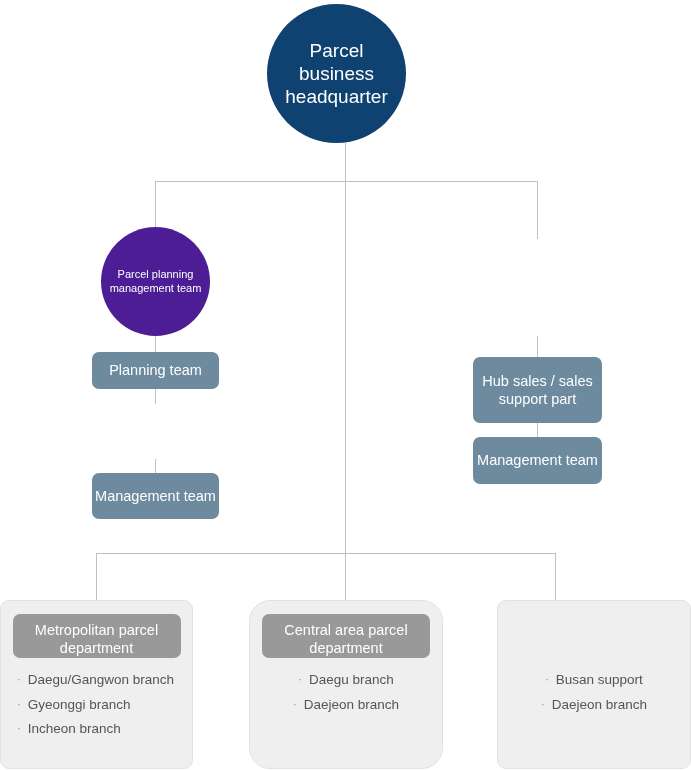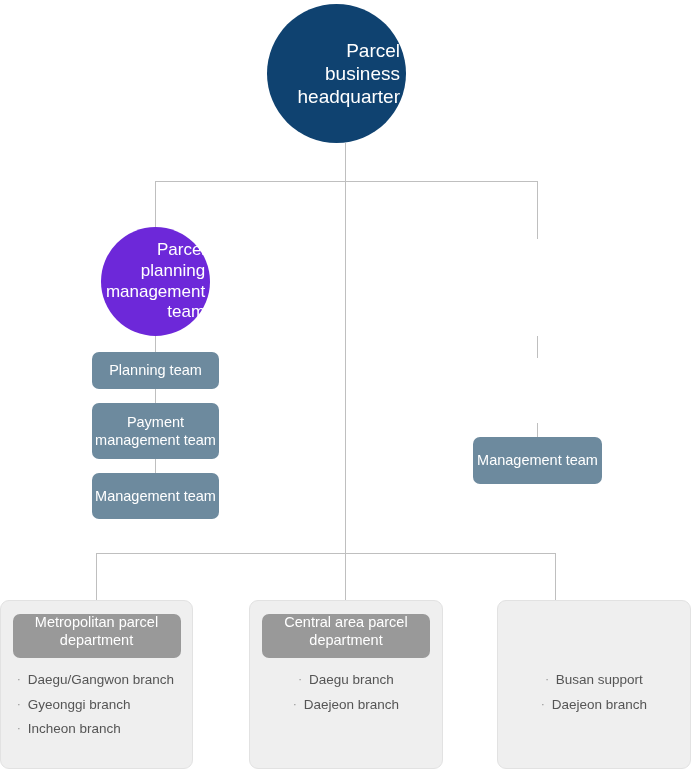--- a/index.html
+++ b/index.html
@@ -29,43 +29,43 @@
   .line.v { width: 1px; }
   .line.h { height: 1px; }
 
   
   .node-circle {
     position: absolute;
     border-radius: 50%;
     display: flex;
     align-items: center;
     justify-content: center;
-    text-align: right;
+    text-align: center;
     color: #ffffff;
     box-sizing: border-box;
   }
   .node-circle .circle-label {
     display: block;
     line-height: 1.22;
     padding: 0 6px;
   }
 
   .circle-root {
     left: 267px;
     top: 4px;
     width: 139px;
     height: 139px;
     background: #0f4270;
     font-size: 19px;
   }
   .circle-l2 {
     width: 109px;
     height: 109px;
-    background: #6d28d9;
-    font-size: 17px;
+    background: #4c1d95;
+    font-size: 11px;
   }
   .circle-planning { left: 101px; top: 227px; }
   .circle-sales    { left: 482px; top: 227px; }
 
   
   .team-box {
     position: absolute;
     background: #6d8a9e;
     border-radius: 7px;
     color: #ffffff;
@@ -91,35 +91,35 @@
     position: absolute;
     top: 600px;
     width: 193px;
     height: 169px;
     background: #efefef;
     border: 1px solid #e2e2e2;
     border-radius: 9px;
     box-sizing: border-box;
   }
   .panel-metropolitan { left: 0px;   width: 193px; }
-  .panel-central      { left: 249px; width: 194px; }
+  .panel-central      { left: 249px; width: 194px; border-radius: 21px; }
   .panel-southern     { left: 497px; width: 194px; }
 
   .dept-header {
     position: absolute;
     left: 50%;
     transform: translateX(-50%);
     top: 13px;
     width: 168px;
     height: 44px;
     background: #999999;
     border-radius: 7px;
     color: #ffffff;
     display: flex;
-    align-items: flex-start;
+    align-items: flex-end;
     justify-content: center;
     text-align: center;
     font-size: 14.5px;
     line-height: 1.24;
     box-sizing: border-box;
   }
 
   .branch-list {
     position: absolute;
     top: 72px;
@@ -176,28 +176,28 @@
     <span class="circle-label">Parcel business headquarter</span>
   </div>
 
   <div class="node-circle circle-l2 circle-planning">
     <span class="circle-label">Parcel planning management team</span>
   </div>
 
   <div class="team-box box-planning-team">
     <span>Planning team</span>
   </div>
-  <div class="team-box box-payment-mgmt">
-    <span>Payment management team</span>
-  </div>
   <div class="team-box box-mgmt-left">
     <span>Management team</span>
   </div>
 
 
+  <div class="team-box box-hub-sales">
+    <span>Hub sales / sales support part</span>
+  </div>
   <div class="team-box box-mgmt-right">
     <span>Management team</span>
   </div>
 
   <div class="dept-panel panel-metropolitan">
     <div class="dept-header">
       <span>Metropolitan parcel department</span>
     </div>
     <ul class="branch-list align-left">
         <li class="branch-item">

